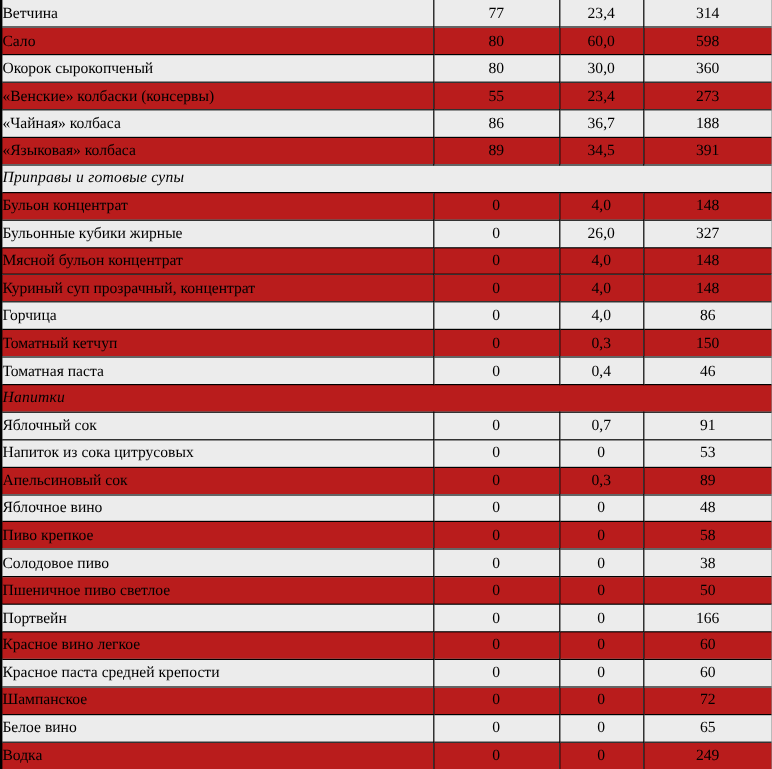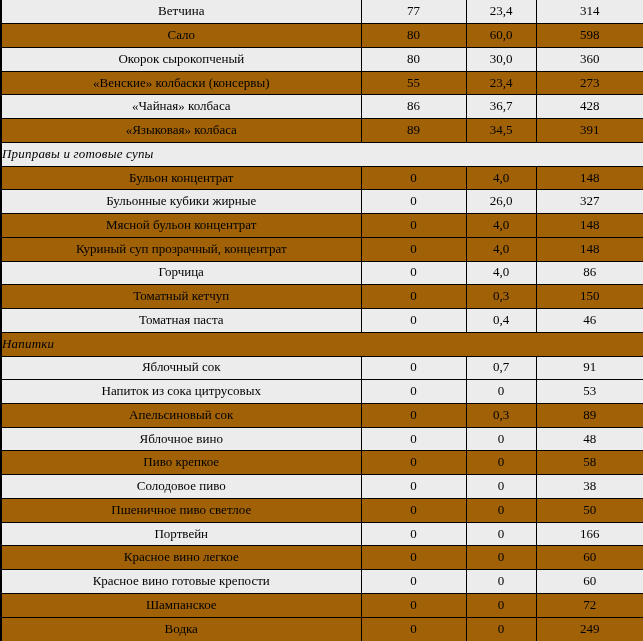--- a/index.html
+++ b/index.html
@@ -39,24 +39,24 @@
     font-size: 13px;
     line-height: 20px;
     vertical-align: middle;
     white-space: nowrap;
     overflow: hidden;
   }
   #nutrition-table tr.shaded td {
     background: #ececec;
   }
   #nutrition-table tr.plain td {
-    background: #a16207;
+    background: #b91c1c;
   }
   td.cell-name {
-    text-align: center;
+    text-align: left;
     padding-left: 9px;
     border-left: none;
   }
   td.cell-num {
     text-align: center;
   }
   td.cell-num.last {
     border-right: none;
   }
   td.cell-section {
@@ -106,21 +106,21 @@
       <tr class="plain">
         <td class="cell-name">«Венские» колбаски (консервы)</td>
         <td class="cell-num">55</td>
         <td class="cell-num">23,4</td>
         <td class="cell-num last">273</td>
       </tr>
       <tr class="shaded">
         <td class="cell-name">«Чайная» колбаса</td>
         <td class="cell-num">86</td>
         <td class="cell-num">36,7</td>
-        <td class="cell-num last">428</td>
+        <td class="cell-num last">188</td>
       </tr>
       <tr class="plain">
         <td class="cell-name">«Языковая» колбаса</td>
         <td class="cell-num">89</td>
         <td class="cell-num">34,5</td>
         <td class="cell-num last">391</td>
       </tr>
       <tr class="shaded">
         <td class="cell-section" colspan="4">Приправы и готовые супы</td>
       </tr>
@@ -217,30 +217,36 @@
         <td class="cell-num">0</td>
         <td class="cell-num last">166</td>
       </tr>
       <tr class="plain">
         <td class="cell-name">Красное вино легкое</td>
         <td class="cell-num">0</td>
         <td class="cell-num">0</td>
         <td class="cell-num last">60</td>
       </tr>
       <tr class="shaded">
-        <td class="cell-name">Красное вино готовые крепости</td>
+        <td class="cell-name">Красное паста средней крепости</td>
         <td class="cell-num">0</td>
         <td class="cell-num">0</td>
         <td class="cell-num last">60</td>
       </tr>
       <tr class="plain">
         <td class="cell-name">Шампанское</td>
         <td class="cell-num">0</td>
         <td class="cell-num">0</td>
         <td class="cell-num last">72</td>
+      </tr>
+      <tr class="shaded">
+        <td class="cell-name">Белое вино</td>
+        <td class="cell-num">0</td>
+        <td class="cell-num">0</td>
+        <td class="cell-num last">65</td>
       </tr>
       <tr class="plain">
         <td class="cell-name">Водка</td>
         <td class="cell-num">0</td>
         <td class="cell-num">0</td>
         <td class="cell-num last">249</td>
       </tr>
     </tbody>
 </table>
 

